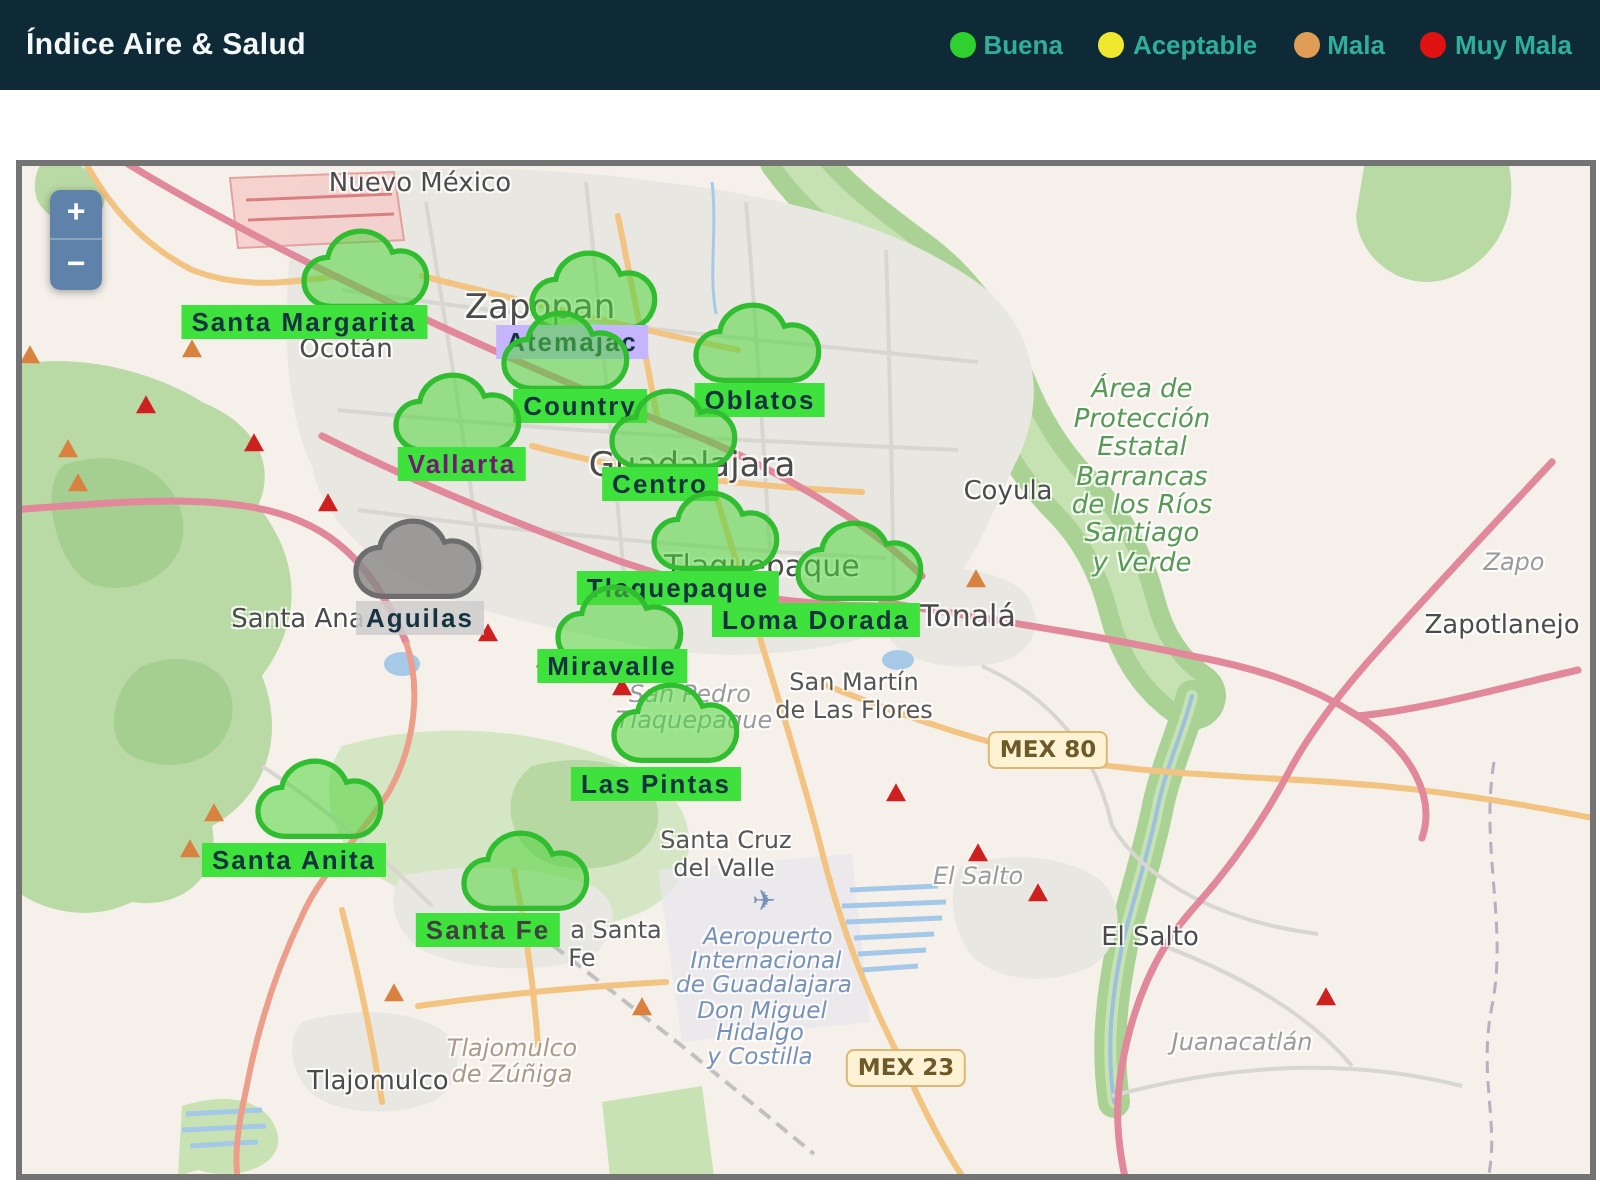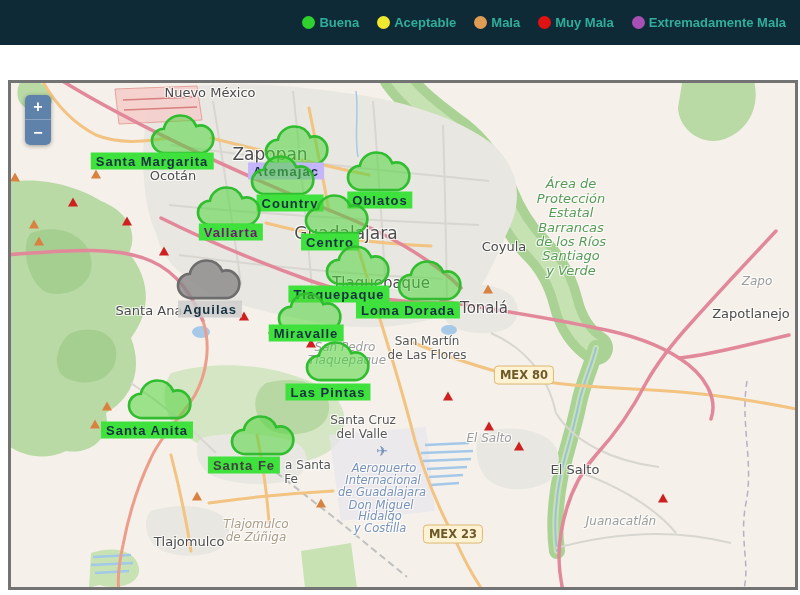--- a/index.html
+++ b/index.html
@@ -23,21 +23,21 @@
   .place{position:absolute;transform:translate(-50%,-50%);white-space:nowrap;
          font-family:"DejaVu Sans",sans-serif;
          text-shadow:1px 1px 0 rgba(255,255,255,.75),-1px -1px 0 rgba(255,255,255,.75),
                      1px -1px 0 rgba(255,255,255,.75),-1px 1px 0 rgba(255,255,255,.75);}
   .place.city{font-size:17px;color:#4b4b4b;}
   .place.city2{font-size:15px;color:#4b4b4b;}
   .place.town{font-size:13px;color:#4b4b4b;}
   .place.townsm{font-size:12px;color:#565656;}
   .place.igray{font-size:12px;font-style:italic;color:#9b9b9b;}
   .place.itan{font-size:12px;font-style:italic;color:#ab9c88;}
-  .place.green{font-size:13px;font-style:italic;color:#569a55;}
+  .place.green{font-size:13px;font-style:italic;color:#569a55;margin-top:12px;}
   .place.airport{font-size:11.5px;font-style:italic;color:#7792b8;}
   .place.plane{font-size:14px;color:#7792b8;text-shadow:none;}
   
   .station-cloud{position:absolute;width:66px;height:48px;overflow:visible;}
   .st-label{position:absolute;transform:translate(-50%,-50%);white-space:nowrap;
             font-family:"Liberation Sans",sans-serif;font-weight:700;font-size:13px;
             letter-spacing:1px;color:#14323f;padding:1px 5px;}
   
   .shield{position:absolute;transform:translate(-50%,-50%);text-align:center;
           font-family:"DejaVu Sans",sans-serif;font-weight:700;font-size:11.5px;
@@ -55,20 +55,21 @@
   .zoomctl button{display:block;width:26px;height:25px;background:#5e82aa;color:#fff;
            border:none;cursor:pointer;font:700 16px/1 "Liberation Sans",sans-serif;padding:0;}
   .zoomctl button:first-child{border-bottom:1px solid #8aa3c0;}
 </style>
 </head>
 <body>
 
 <div class="app">
 
   <header>
+    <div class="title">Índice Aire &amp; Salud</div>
     <div class="legend" id="legend">
   <span class="leg-item">
     <span class="dot" style="background: rgb(47, 209, 47);"></span>
     <span class="leg-label">Buena</span>
   </span>
 
   <span class="leg-item">
     <span class="dot" style="background: rgb(239, 232, 47);"></span>
     <span class="leg-label">Aceptable</span>
   </span>
@@ -76,24 +77,20 @@
   <span class="leg-item">
     <span class="dot" style="background: rgb(222, 156, 85);"></span>
     <span class="leg-label">Mala</span>
   </span>
 
   <span class="leg-item">
     <span class="dot" style="background: rgb(224, 18, 18);"></span>
     <span class="leg-label">Muy Mala</span>
   </span>
 
-  <span class="leg-item">
-    <span class="dot" style="background: rgb(166, 79, 181);"></span>
-    <span class="leg-label">Extremadamente Mala</span>
-  </span>
 </div>
   </header>
 
   <div class="map" id="map">
 
     <svg class="base" width="784" height="504" viewBox="0 0 784 504">
       <g fill="#b9d9a5" stroke="none">
         <path d="M-6,100 C30,92 70,105 90,118 C115,128 128,148 118,170 C138,195 142,225 120,255 C132,285 122,315 95,330 C100,355 80,372 55,368 C30,380 5,370 -6,360 Z"></path>
         <path d="M15,-6 C35,0 45,10 40,22 C32,32 15,30 8,18 C4,8 8,-3 15,-6 Z"></path>
         <path d="M672,-6 L742,-6 C750,20 740,46 714,56 C690,64 668,46 667,25 Z"></path>

